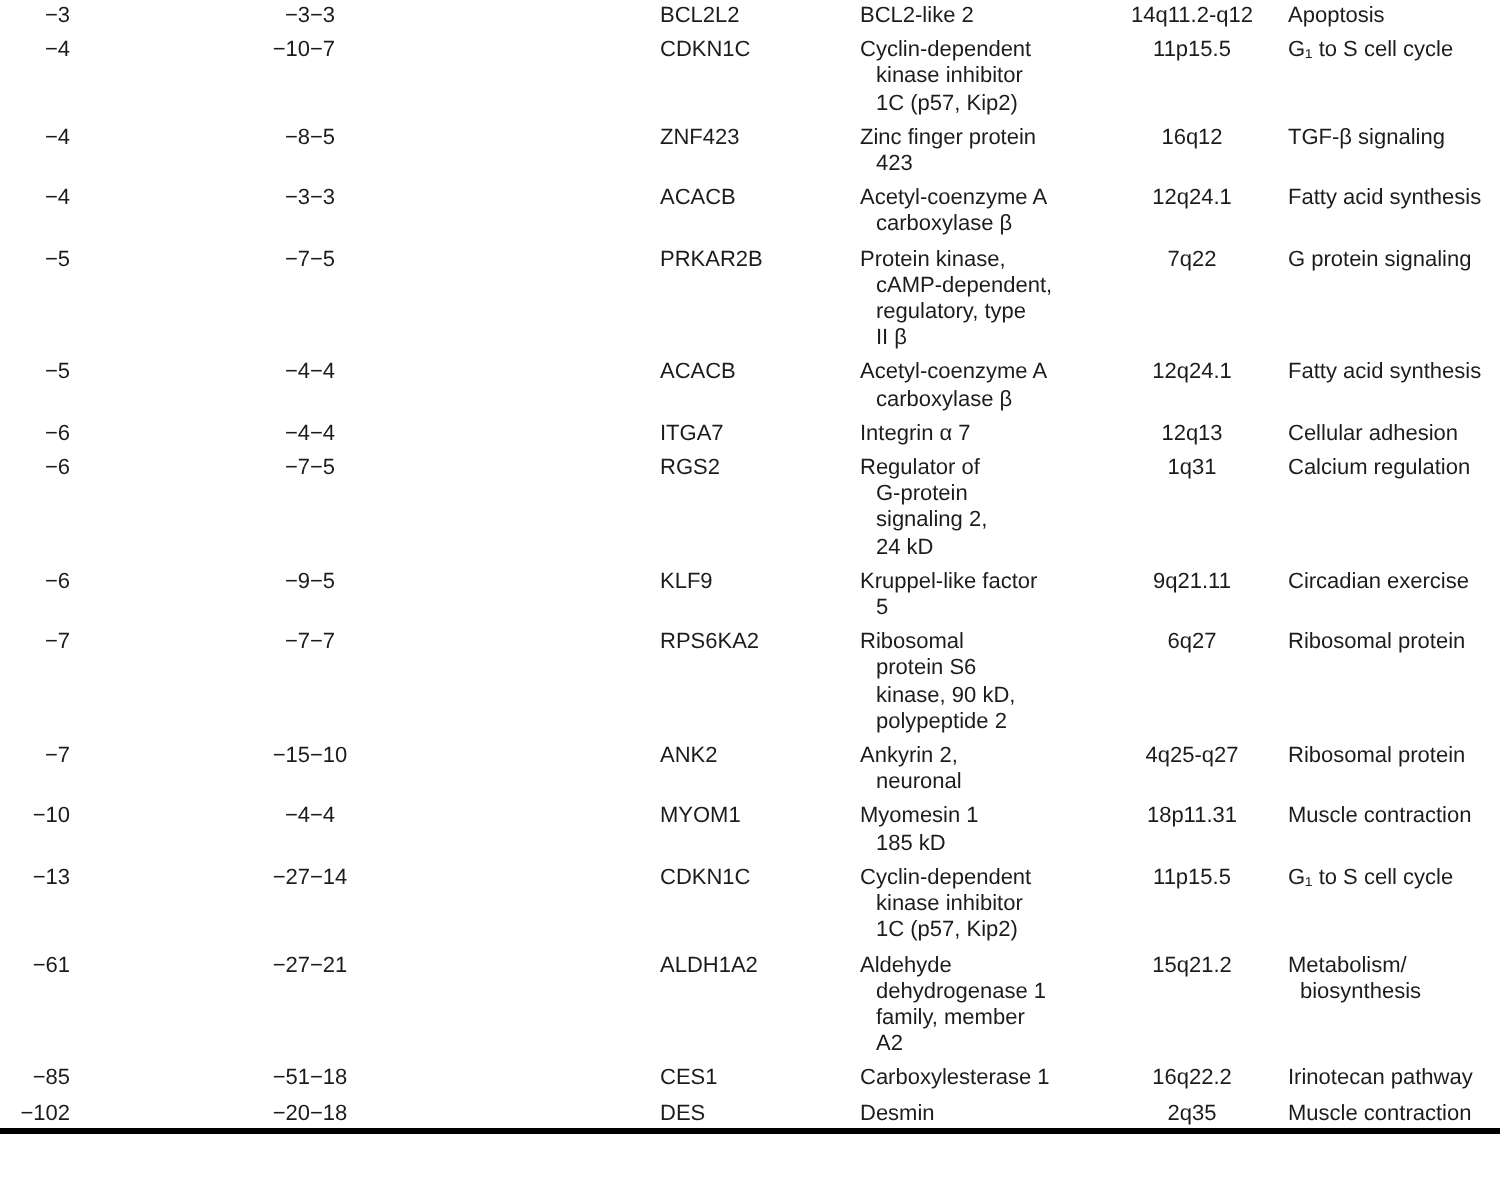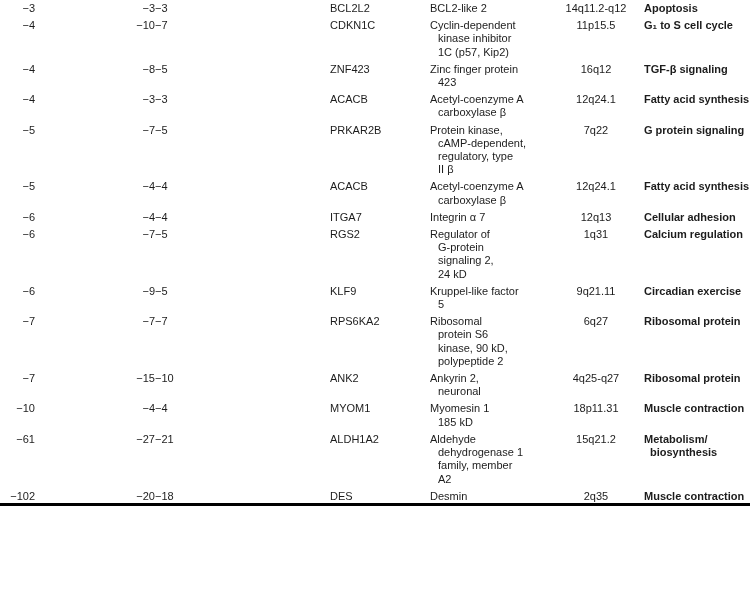--- a/index.html
+++ b/index.html
@@ -36,21 +36,21 @@
   }
   tr.first-row td {
     padding-top: 2px;
   }
   td.c1 { text-align: right; }
   td.c2 { text-align: right; }
   td.c3 { padding-left: 77px; text-align: left; }
   td.c4 { }
   td.c5 { padding-left: 8px; text-indent: -8px; margin-top: 32px; }
   td.c6 { text-align: center; }
-  td.c7 { padding-left: 8px; text-indent: -6px; font-weight: bold; }
+  td.c7 { padding-left: 8px; text-indent: -6px; }
 </style>
 </head>
 <body>
 
 <div class="page">
   <table class="gene-table">
     <colgroup>
       <col style="width:35px">
       <col style="width:120px">
       <col style="width:175px">
@@ -179,33 +179,53 @@
     <td class="c1">−10</td>
     <td class="c2">−4</td>
     <td class="c3">−4</td>
     <td class="c4">MYOM1</td>
     <td class="c5">Myomesin 1
 185 kD</td>
     <td class="c6">18p11.31</td>
     <td class="c7">Muscle contraction</td>
   </tr>
         <tr>
+    <td class="c1">−13</td>
+    <td class="c2">−27</td>
+    <td class="c3">−14</td>
+    <td class="c4">CDKN1C</td>
+    <td class="c5">Cyclin-dependent
+kinase inhibitor
+1C (p57, Kip2)</td>
+    <td class="c6">11p15.5</td>
+    <td class="c7">G₁ to S cell cycle</td>
+  </tr>
+        <tr>
     <td class="c1">−61</td>
     <td class="c2">−27</td>
     <td class="c3">−21</td>
     <td class="c4">ALDH1A2</td>
     <td class="c5">Aldehyde
 dehydrogenase 1
 family, member
 A2</td>
     <td class="c6">15q21.2</td>
     <td class="c7">Metabolism/
 biosynthesis</td>
   </tr>
         <tr>
+    <td class="c1">−85</td>
+    <td class="c2">−51</td>
+    <td class="c3">−18</td>
+    <td class="c4">CES1</td>
+    <td class="c5">Carboxylesterase 1</td>
+    <td class="c6">16q22.2</td>
+    <td class="c7">Irinotecan pathway</td>
+  </tr>
+        <tr>
     <td class="c1">−102</td>
     <td class="c2">−20</td>
     <td class="c3">−18</td>
     <td class="c4">DES</td>
     <td class="c5">Desmin</td>
     <td class="c6">2q35</td>
     <td class="c7">Muscle contraction</td>
   </tr>
       </tbody>
   </table>

